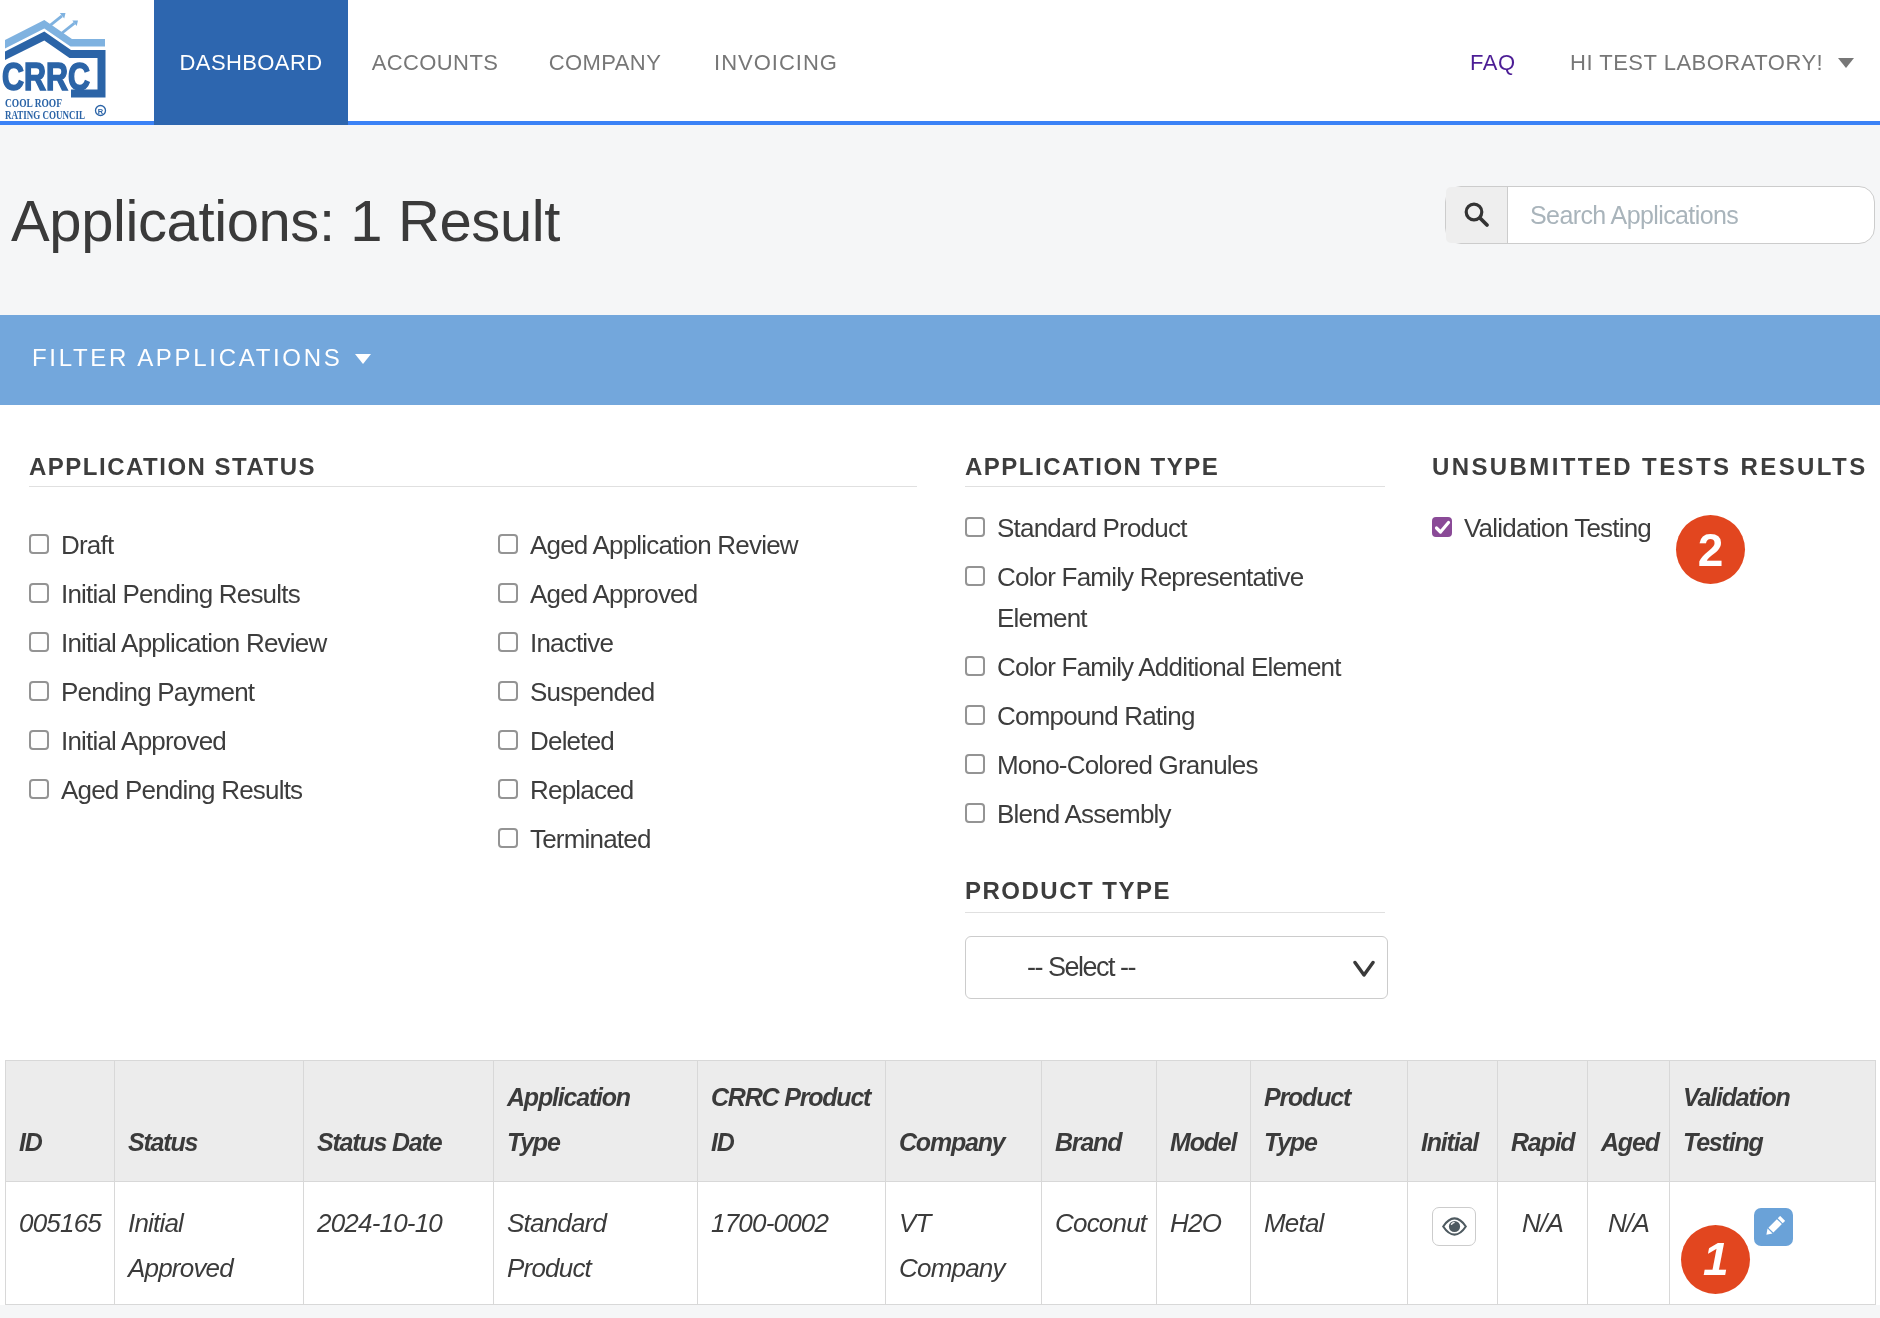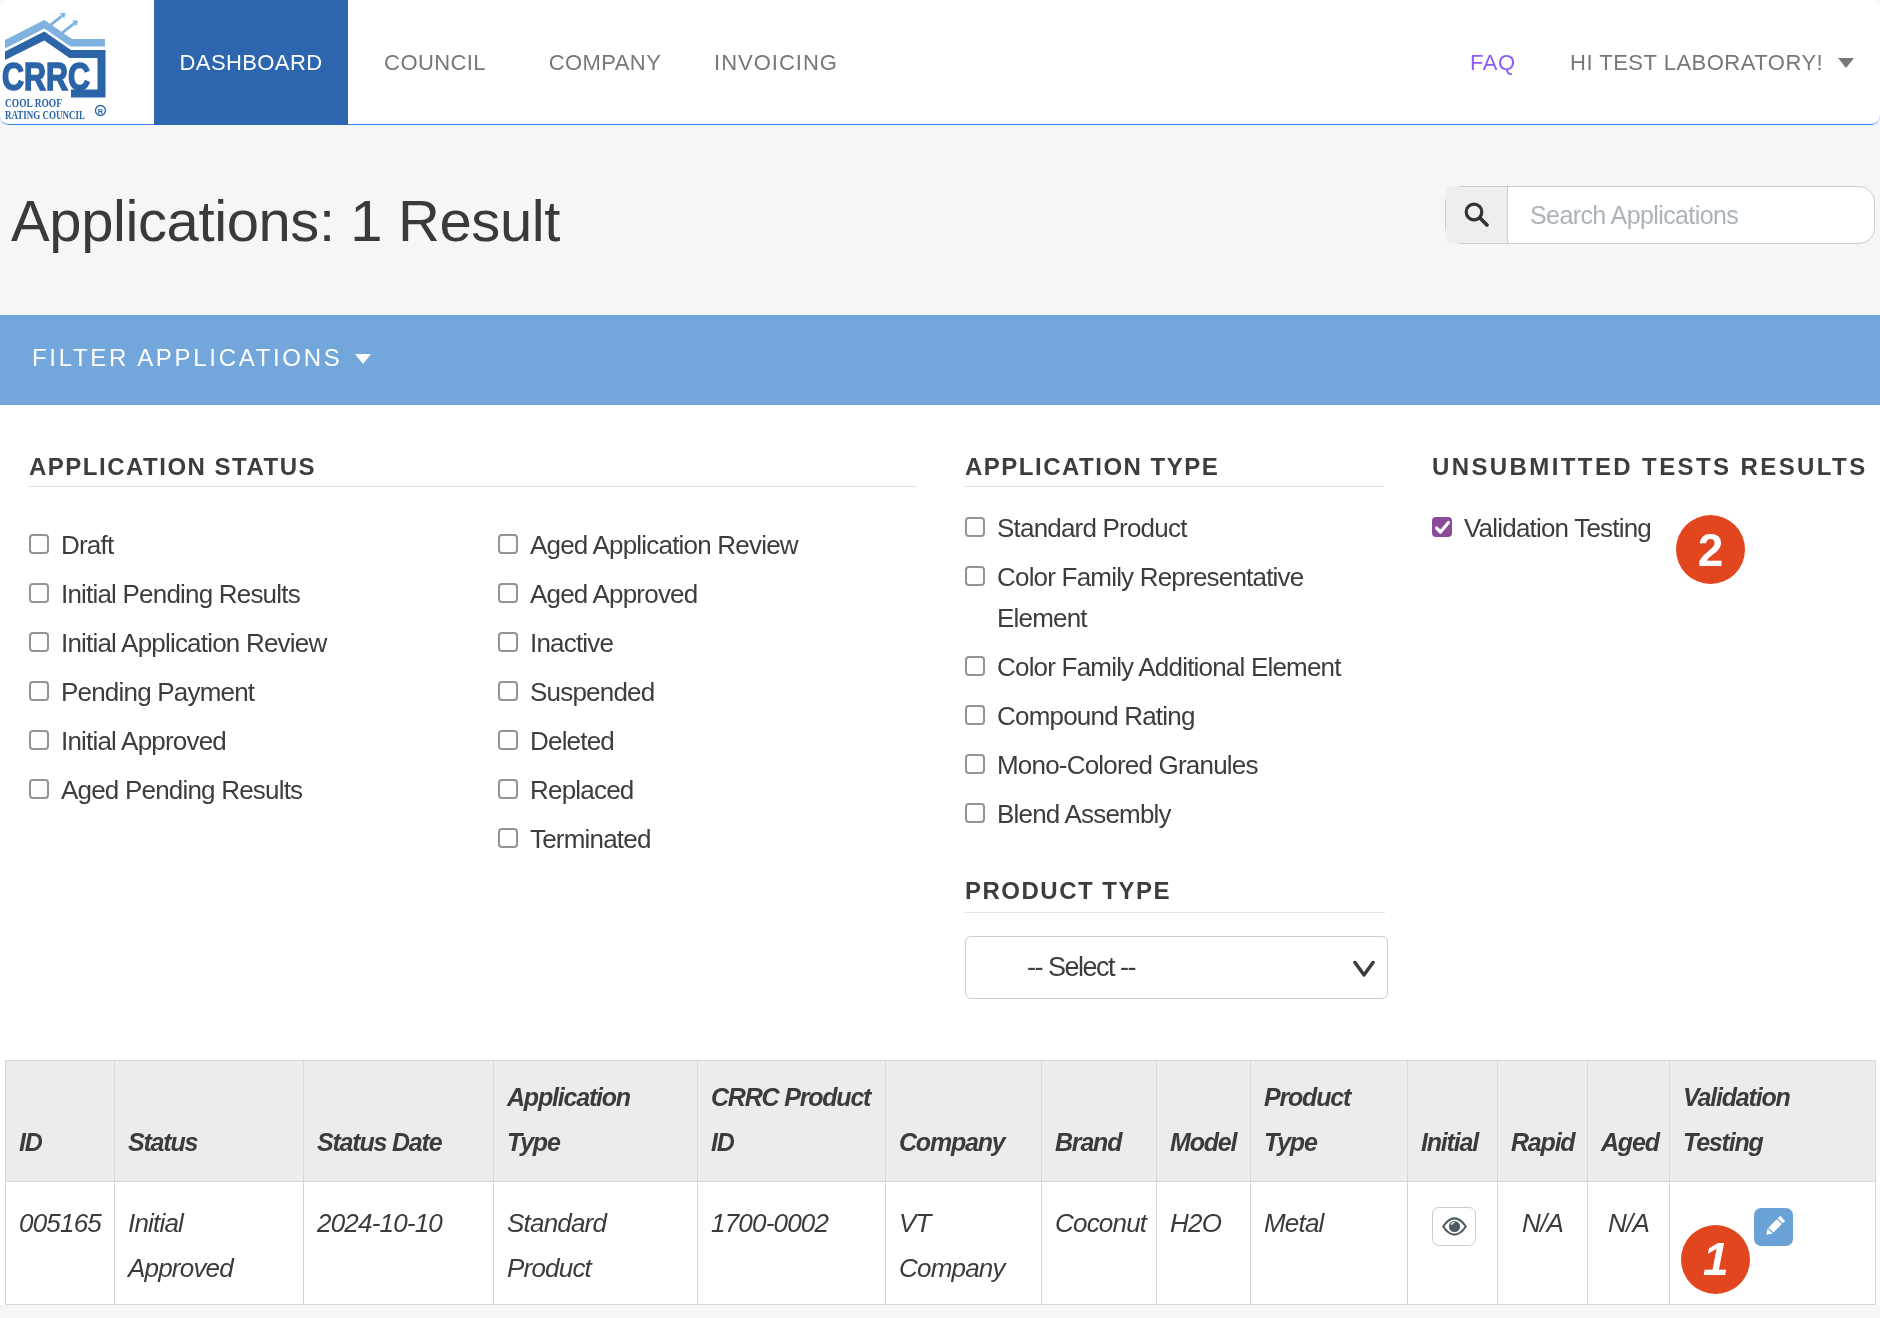--- a/index.html
+++ b/index.html
@@ -1,26 +1,26 @@
 <!DOCTYPE html>
 <html><head>
 <meta charset="utf-8">
 <style>
 * { margin:0; padding:0; box-sizing:border-box; }
 html,body { width:1880px; height:1318px; }
 body { font-family:"Liberation Sans", sans-serif; background:#f5f6f7; color:#3d3d3d; position:relative; overflow:hidden; }
 
 
-#topnav { position:absolute; top:0; left:0; width:1880px; height:125px; background:#ffffff; border-bottom:1px solid #3b82f6;border-radius:9px; }
+#topnav { position:absolute; top:0; left:0; width:1880px; height:125px; background:#ffffff; border-bottom:4px solid #3b82f6; }
 .tab { position:absolute; top:0; height:125px; display:flex; align-items:center; justify-content:center; font-size:22px; letter-spacing:0.4px; color:#777777; }
 #tab-dash { left:154px; width:194px; background:#2d66af; color:#ffffff; }
 #tab-acc  { left:361px; width:148px; }
 #tab-comp { left:543px; width:124px; }
 #tab-inv  { left:708px; width:136px; letter-spacing:1px; }
-#nav-faq  { position:absolute; top:0; height:125px; display:flex; align-items:center; left:1470px; font-size:22px; letter-spacing:0.5px; color:#8b5cf6; }
+#nav-faq  { position:absolute; top:0; height:125px; display:flex; align-items:center; left:1470px; font-size:22px; letter-spacing:0.5px; color:#4c1d95; }
 #nav-user { position:absolute; top:0; height:125px; display:flex; align-items:center; left:1570px; font-size:22px; letter-spacing:0.5px; color:#777777; }
 .caret-down { display:inline-block; width:0; height:0; border-left:8.5px solid transparent; border-right:8.5px solid transparent; border-top:10.5px solid #777777; margin-left:15px; }
 
 
 #h1 { position:absolute; left:11px; top:192px; font-size:58px; line-height:58px; font-weight:400; color:#3a3a3a; letter-spacing:-0.4px; }
 
 
 #search { position:absolute; left:1445px; top:186px; width:430px; height:58px; background:#ffffff; border:1px solid #cccccc; border-radius:16px; display:flex; }
 #search .addon { width:62px; height:100%; background:#eeeeee; border-right:1px solid #cccccc; border-radius:5px 0 0 5px; display:flex; align-items:center; justify-content:center; }
 #search .ph { flex:1; display:flex; align-items:center; padding-left:22px; font-size:25px; letter-spacing:-0.6px; color:#a9b4bb; }
@@ -89,21 +89,21 @@
         <line x1="47" y1="27.8" x2="62" y2="15.8"></line>
         <line x1="59.5" y1="35" x2="74.5" y2="23.2"></line>
       </g>
       <path d="M65.5 13 L64.2 18.5 L59.8 13.1 Z" fill="#7fb2e0"></path>
       <path d="M78 20.4 L76.7 25.9 L72.3 20.5 Z" fill="#7fb2e0"></path>
       <circle cx="100.5" cy="110.5" r="5" stroke="#2b64a7" stroke-width="1.3"></circle>
       <text x="100.5" y="113.7" font-family="Liberation Sans, sans-serif" font-size="7.5" font-weight="bold" fill="#2b64a7" text-anchor="middle">R</text>
     </g>
   </svg>
   <div class="tab" id="tab-dash">DASHBOARD</div>
-  <div class="tab" id="tab-acc">COUNCIL</div>
+  <div class="tab" id="tab-acc">ACCOUNTS</div>
   <div class="tab" id="tab-comp">COMPANY</div>
   <div class="tab" id="tab-inv">INVOICING</div>
   <div id="nav-faq">FAQ</div>
   <div id="nav-user">HI TEST LABORATORY! <span class="caret-down"></span></div>
 </div>
 
 <div id="h1">Applications: 1 Result</div>
 
 <div id="search">
   <div class="addon">

